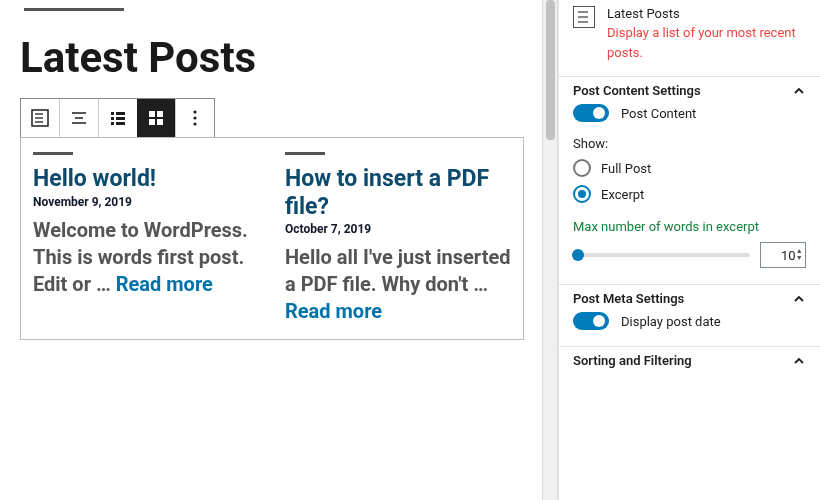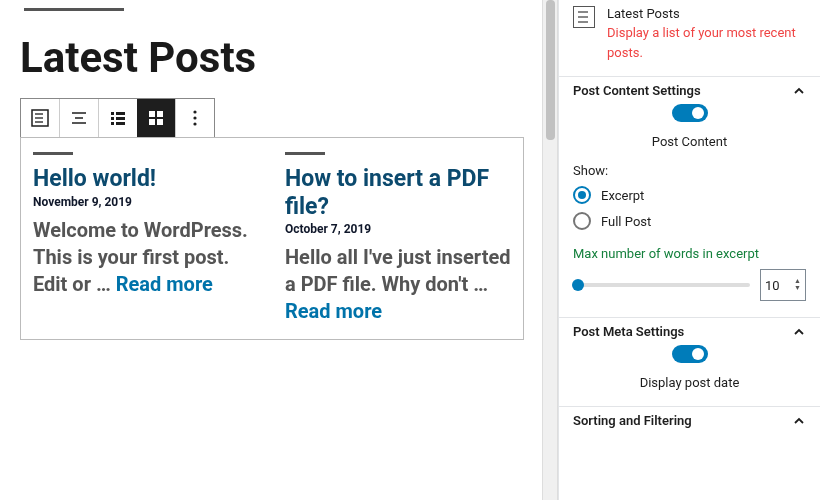--- a/index.html
+++ b/index.html
@@ -19,33 +19,33 @@
   .post-excerpt { color: #555; font-size: 20px; font-weight: 700; line-height: 1.35; }
   .read-more { color: #0073aa; text-align: right; }
   .sidebar-wrap { display: flex; height: 100%; }
   .scroll-dummy { width: 16px; background: #f0f0f0; border-left: 1px solid #ddd; border-right: 1px solid #ddd; position: relative; }
   .scroll-thumb { position: absolute; left: 3px; top: 0; width: 9px; height: 140px; background: #c1c1c1; border-radius: 4px; }
   .sidebar { width: 262px; height: 100%; border-left: 1px solid #e2e4e7; font-size: 13px; color: #1e1e1e; overflow: hidden; }
   .block-desc { display: flex; padding: 6px 14px 14px 14px; gap: 12px; }
   .block-desc-icon { width: 22px; height: 22px; border: 1.5px solid #555; display: flex; align-items: center; justify-content: center; flex-shrink: 0; }
   .panel-header { display: flex; justify-content: space-between; align-items: center; padding: 6px 14px; border-top: 1px solid #e2e4e7; font-weight: 600; cursor: pointer; }
   .panel-body { padding: 0 14px 16px 14px; }
-  .toggle-row { display: flex; align-items: center; gap: 12px; margin-bottom: 14px; flex-direction: column; }
+  .toggle-row { display: flex; align-items: center; gap: 12px; margin-bottom: 14px; }
   .toggle { width: 36px; height: 18px; border-radius: 9px; position: relative; cursor: pointer; }
   .toggle.on { background: #007cba; }
   .toggle-knob { width: 12px; height: 12px; background: #fff; border-radius: 50%; position: absolute; top: 3px; right: 4px; }
   .show-label { margin-bottom: 8px; }
   .radio-row { display: flex; align-items: center; gap: 10px; margin-bottom: 8px; cursor: pointer; }
   .radio { width: 18px; height: 18px; border: 2px solid #757575; border-radius: 50%; display: flex; align-items: center; justify-content: center; }
   .radio.sel { border-color: #007cba; }
   .radio.sel::after { content: ""; width: 8px; height: 8px; background: #007cba; border-radius: 50%; }
   .slider-row { display: flex; align-items: center; gap: 10px; margin-top: 8px; }
   .slider { flex: 1; height: 4px; background: #ddd; position: relative; border-radius: 2px; }
   .slider::before { content: ""; position: absolute; left: -1px; top: -4px; width: 12px; height: 12px; background: #007cba; border-radius: 50%; }
-  .numbox { width: 46px; height: 32px; border: 1px solid #7e8993; display: flex; align-items: center; padding: 0 4px; justify-content: space-between; }
+  .numbox { width: 46px; height: 26px; border: 1px solid #7e8993; display: flex; align-items: center; padding: 0 20px; justify-content: space-between; }
   .numbox-arrows { display:flex; flex-direction:column; font-size:7px; line-height:7px; color:#555; }
   .chev { width: 14px; height: 14px; }
   .sec-title2 { border-top: 1px solid #e2e4e7; }
   .desc-text { color: #ef4444; line-height: 1.5; }
   .desc-title { color: #1e1e1e; margin-bottom: 2px; }
   .label-small { font-size: 13px; color: #15803d; margin-top: 16px; margin-bottom: 4px;}
   svg { display:block; }
 </style>
 </head>
 <body>
@@ -98,21 +98,21 @@
           <circle cx="10" cy="16" r="1.6" fill="currentColor"></circle>
         </svg>
     </div>
   </div>
 
   <div class="posts-block">
     <div class="post">
       <div class="post-rule"></div>
       <div class="post-title">Hello world!</div>
       <div class="post-date">November 9, 2019</div>
-      <div class="post-excerpt"><span>Welcome to WordPress. This is your first post. Edit or … </span><span class="read-more">Read more</span></div>
+      <div class="post-excerpt"><span>Welcome to WordPress. This is words first post. Edit or … </span><span class="read-more">Read more</span></div>
     </div>
     <div class="post">
       <div class="post-rule"></div>
       <div class="post-title">How to insert a PDF file?</div>
       <div class="post-date">October 7, 2019</div>
       <div class="post-excerpt"><span>Hello all I've just inserted a PDF file. Why don't … </span><span class="read-more">Read more</span></div>
     </div>
   </div>
 </div>
 
@@ -144,26 +144,26 @@
     </div>
     <div class="panel-body">
       <div class="toggle-row">
         <div class="toggle on">
             <div class="toggle-knob"></div>
           </div>
         <span>Post Content</span>
       </div>
       <div class="show-label">Show:</div>
       <div class="radio-row">
+        <div class="radio"></div>
+        <span>Full Post</span>
+      </div>
+      <div class="radio-row">
         <div class="radio sel"></div>
         <span>Excerpt</span>
-      </div>
-      <div class="radio-row">
-        <div class="radio"></div>
-        <span>Full Post</span>
       </div>
       <div class="label-small">Max number of words in excerpt</div>
       <div class="slider-row">
         <div class="slider"></div>
         <div class="numbox">
           <span>10</span>
           <div class="numbox-arrows">
               <span>▲</span>
               <span>▼</span>
             </div>

